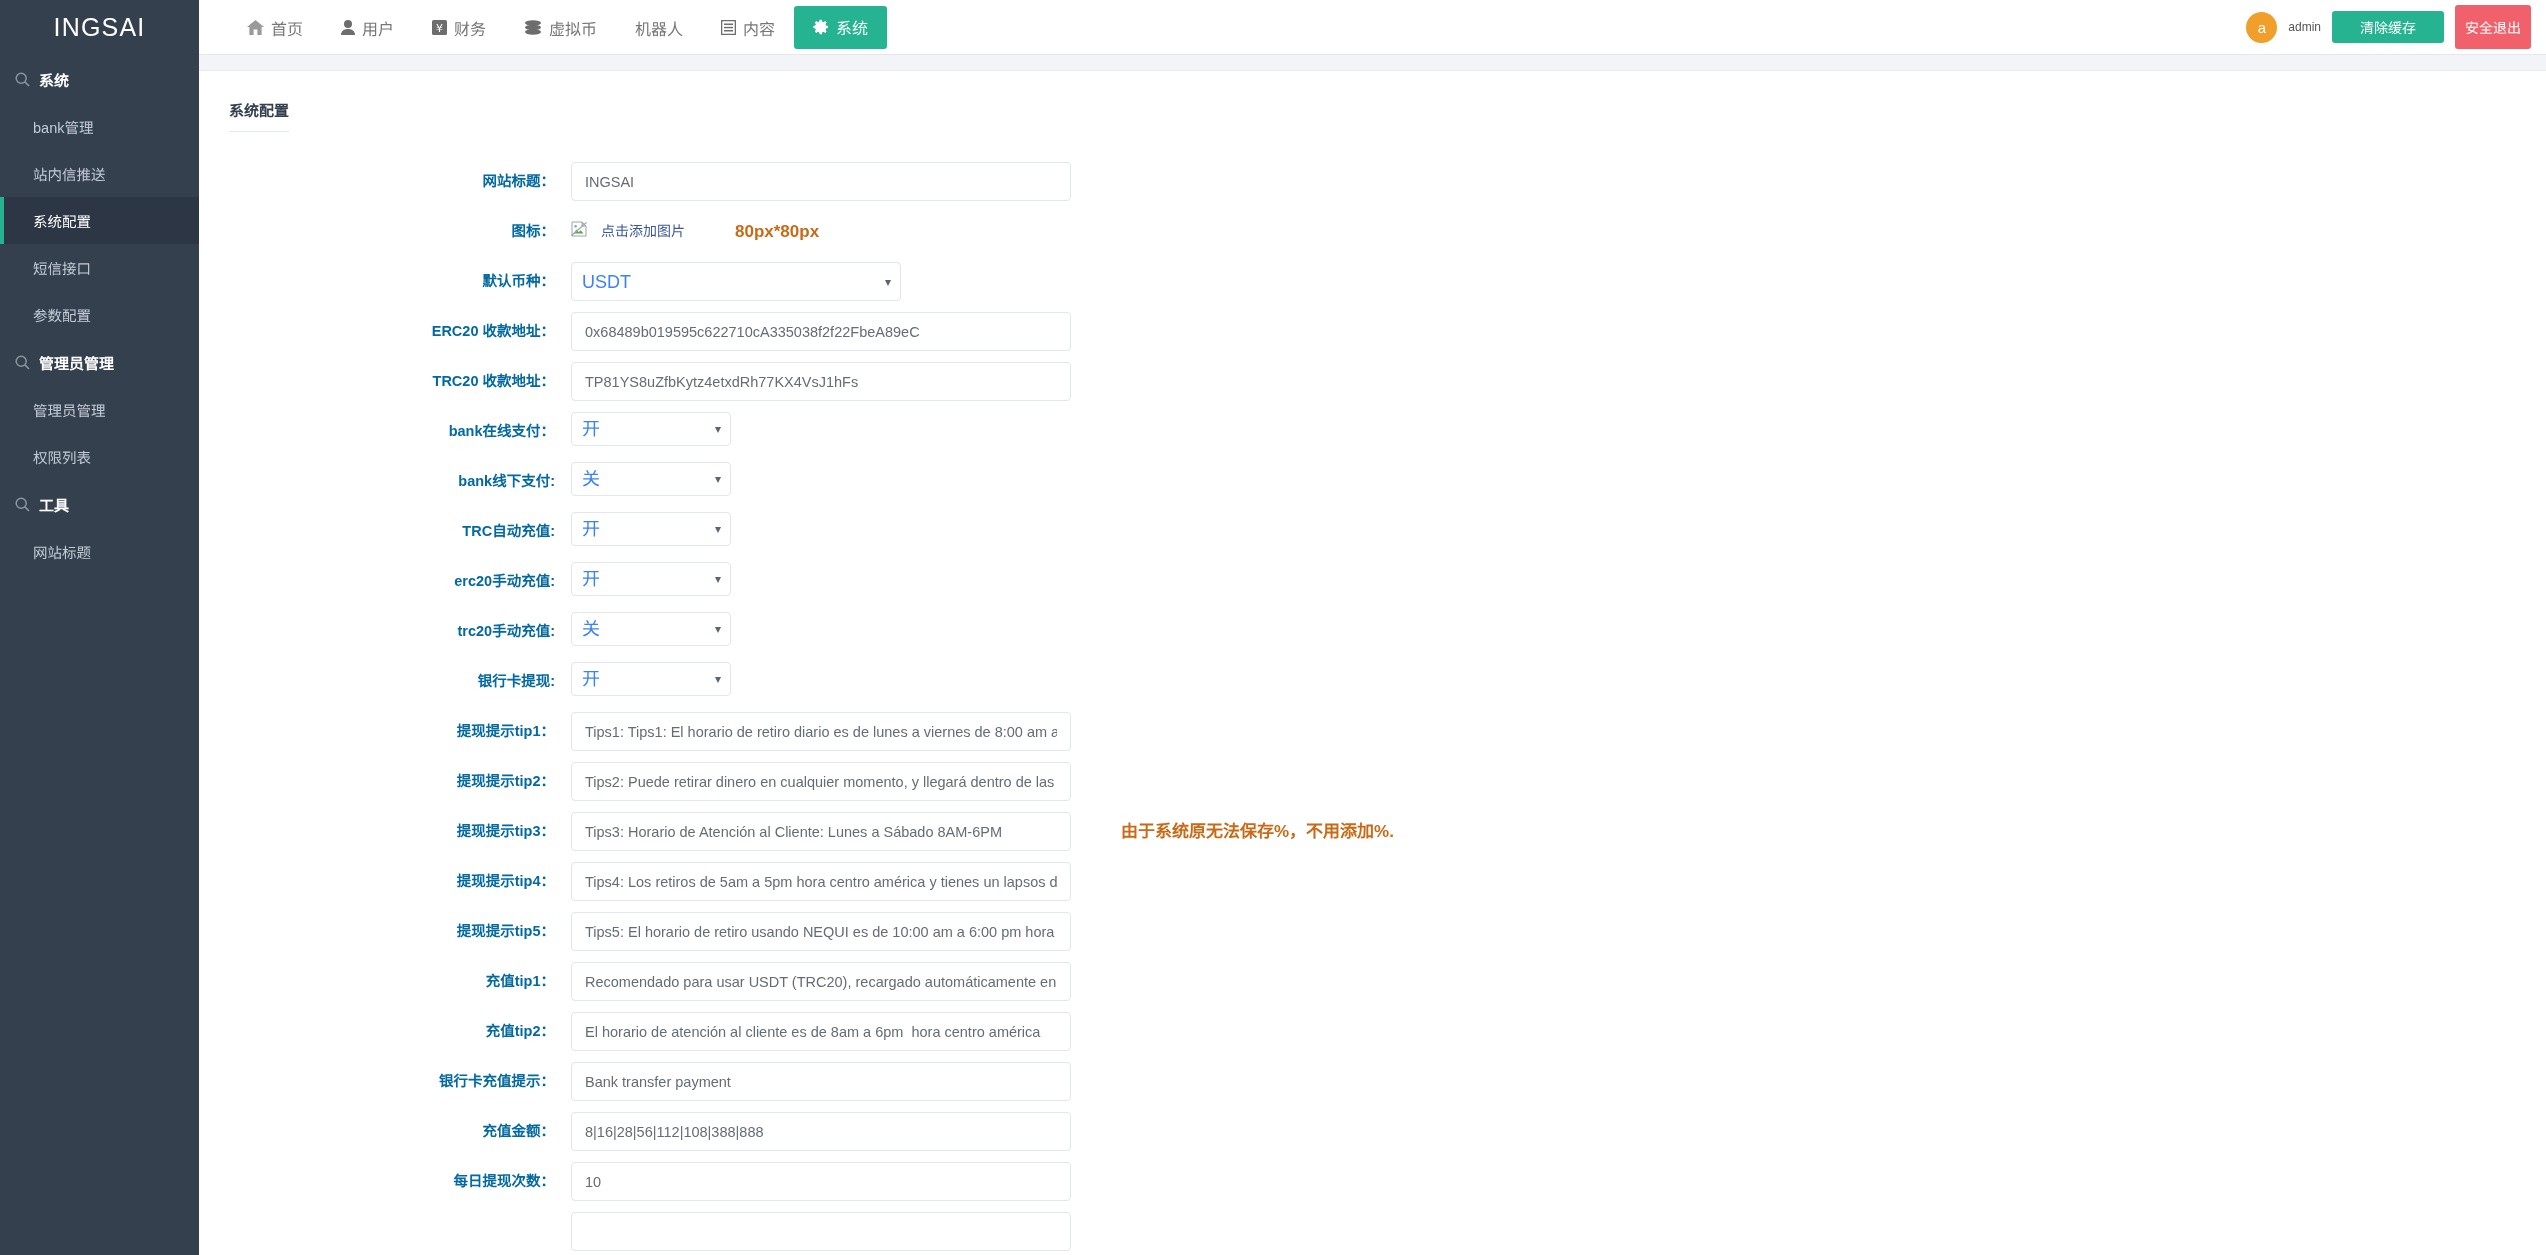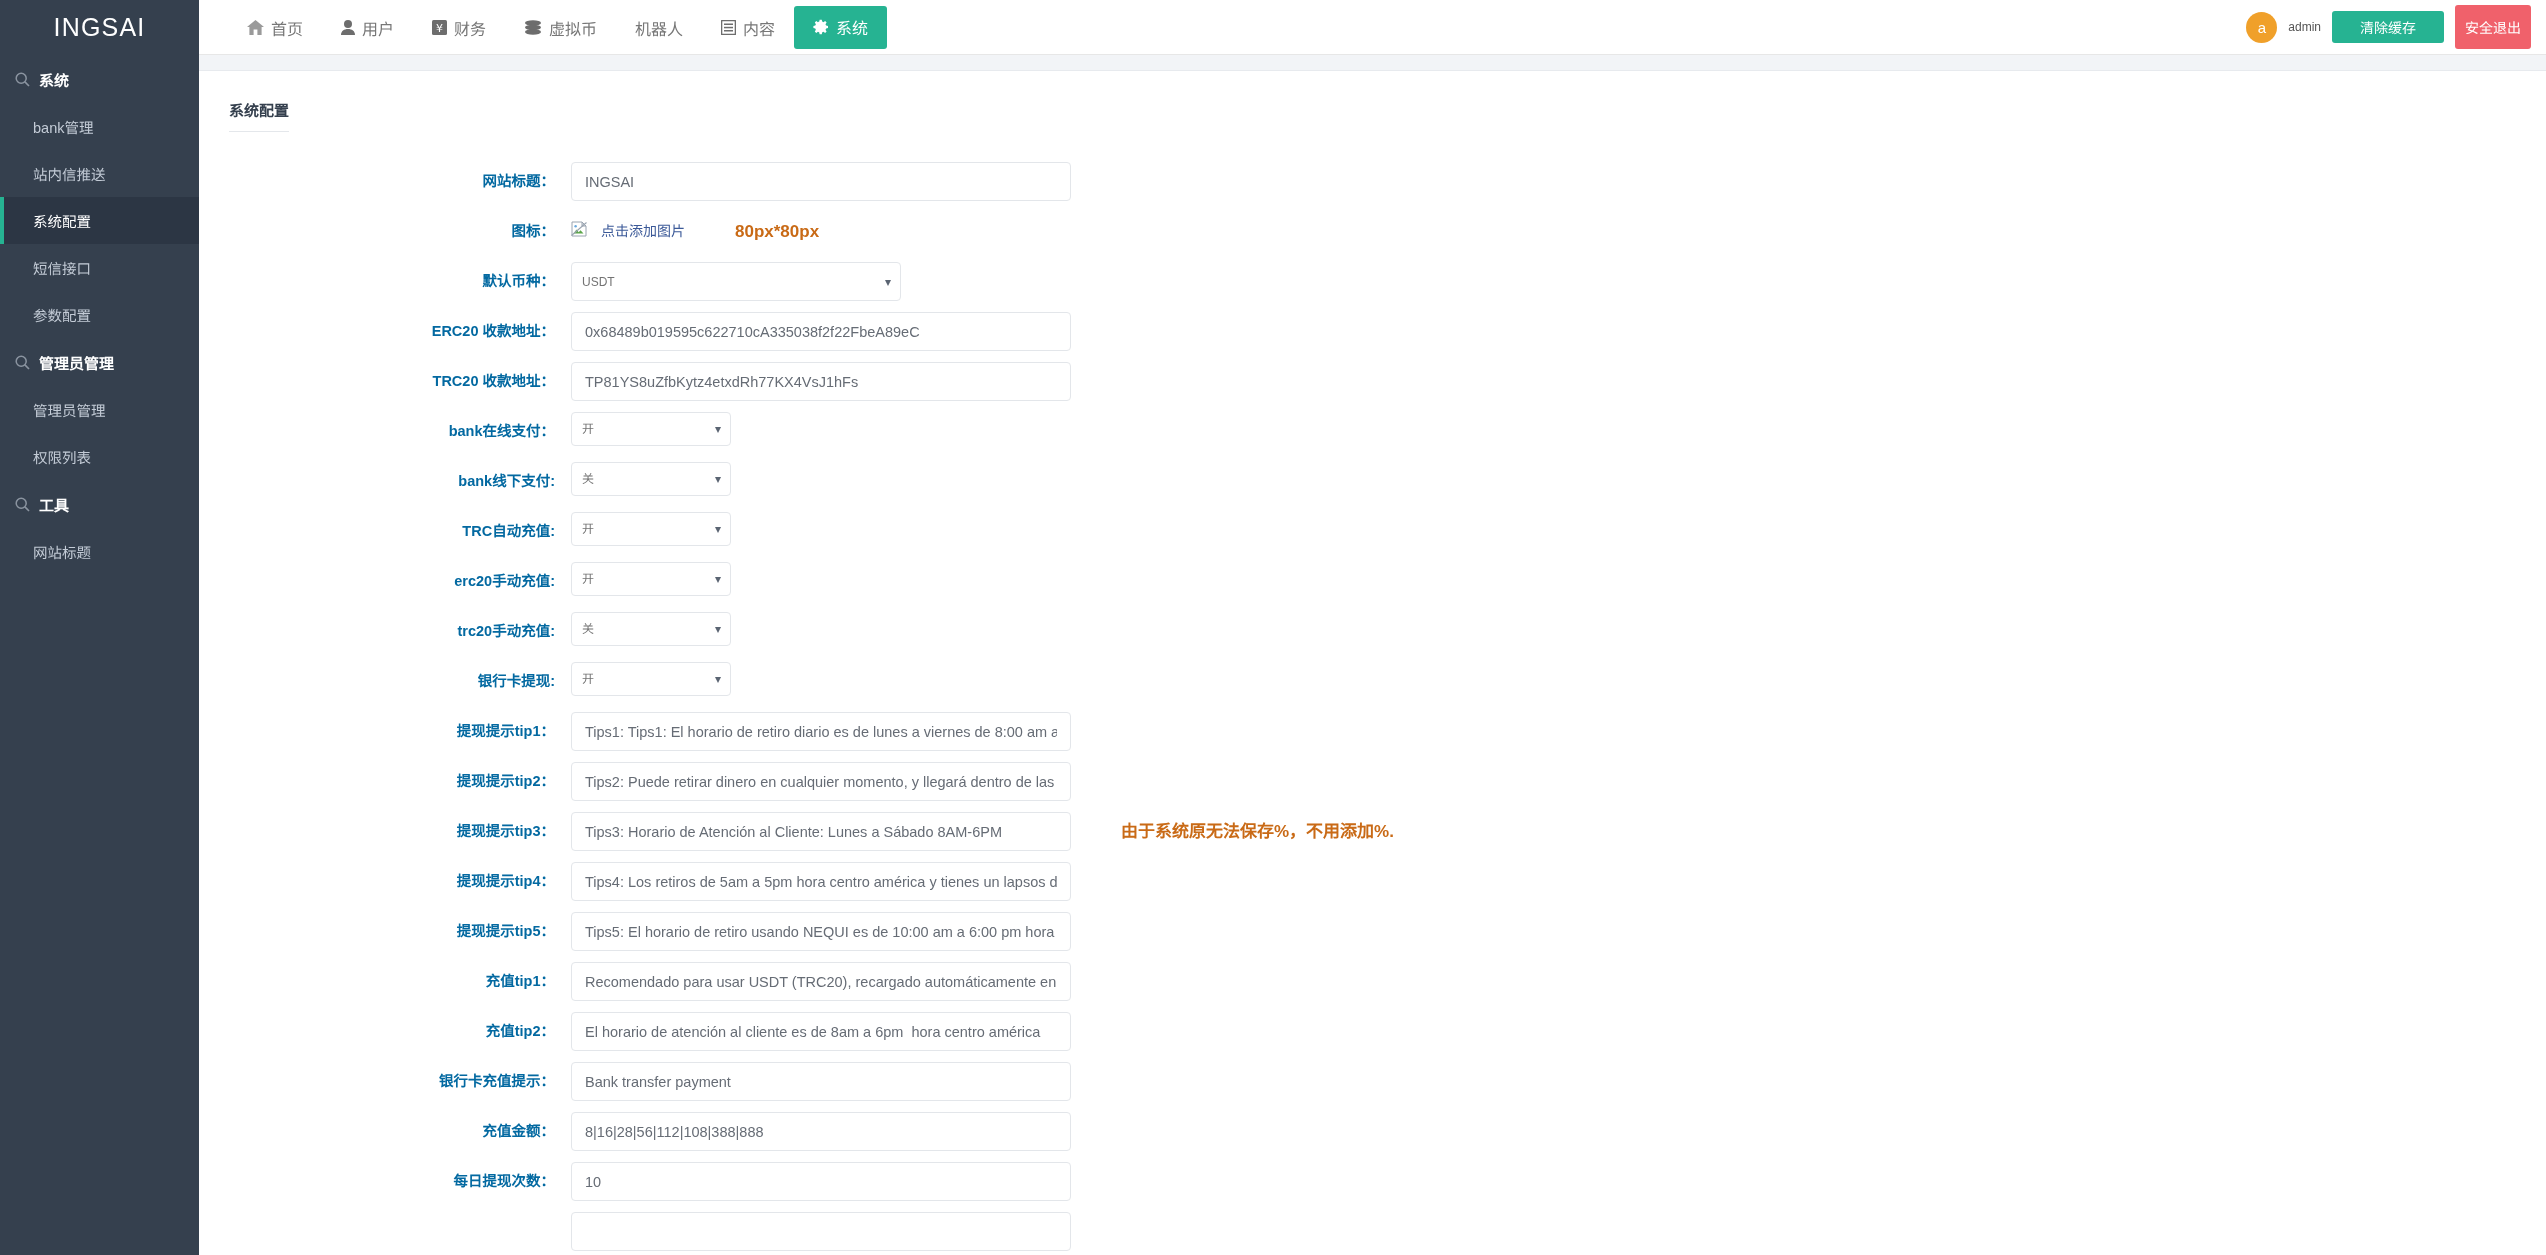--- a/index.html
+++ b/index.html
@@ -192,22 +192,22 @@
     outline: none;
     text-overflow: clip;
   }
   .inp::placeholder { color: #b6bcc4; }
   .sel {
     width: 160px;
     height: 34px;
     border: 1px solid #e3e6ea;
     border-radius: 4px;
     padding: 0 10px;
-    font-size: 12px;
-    color: #737373;
+    font-size: 18px;
+    color: #3b82f6;
     font-family: inherit;
     background: #fff;
     outline: none;
     -webkit-appearance: none;
     appearance: none;
   }
   .sel.wide { width: 330px; height: 39px; }
   .selwrap { position: relative; display: inline-block; }
   .selwrap .caret {
     position: absolute;

